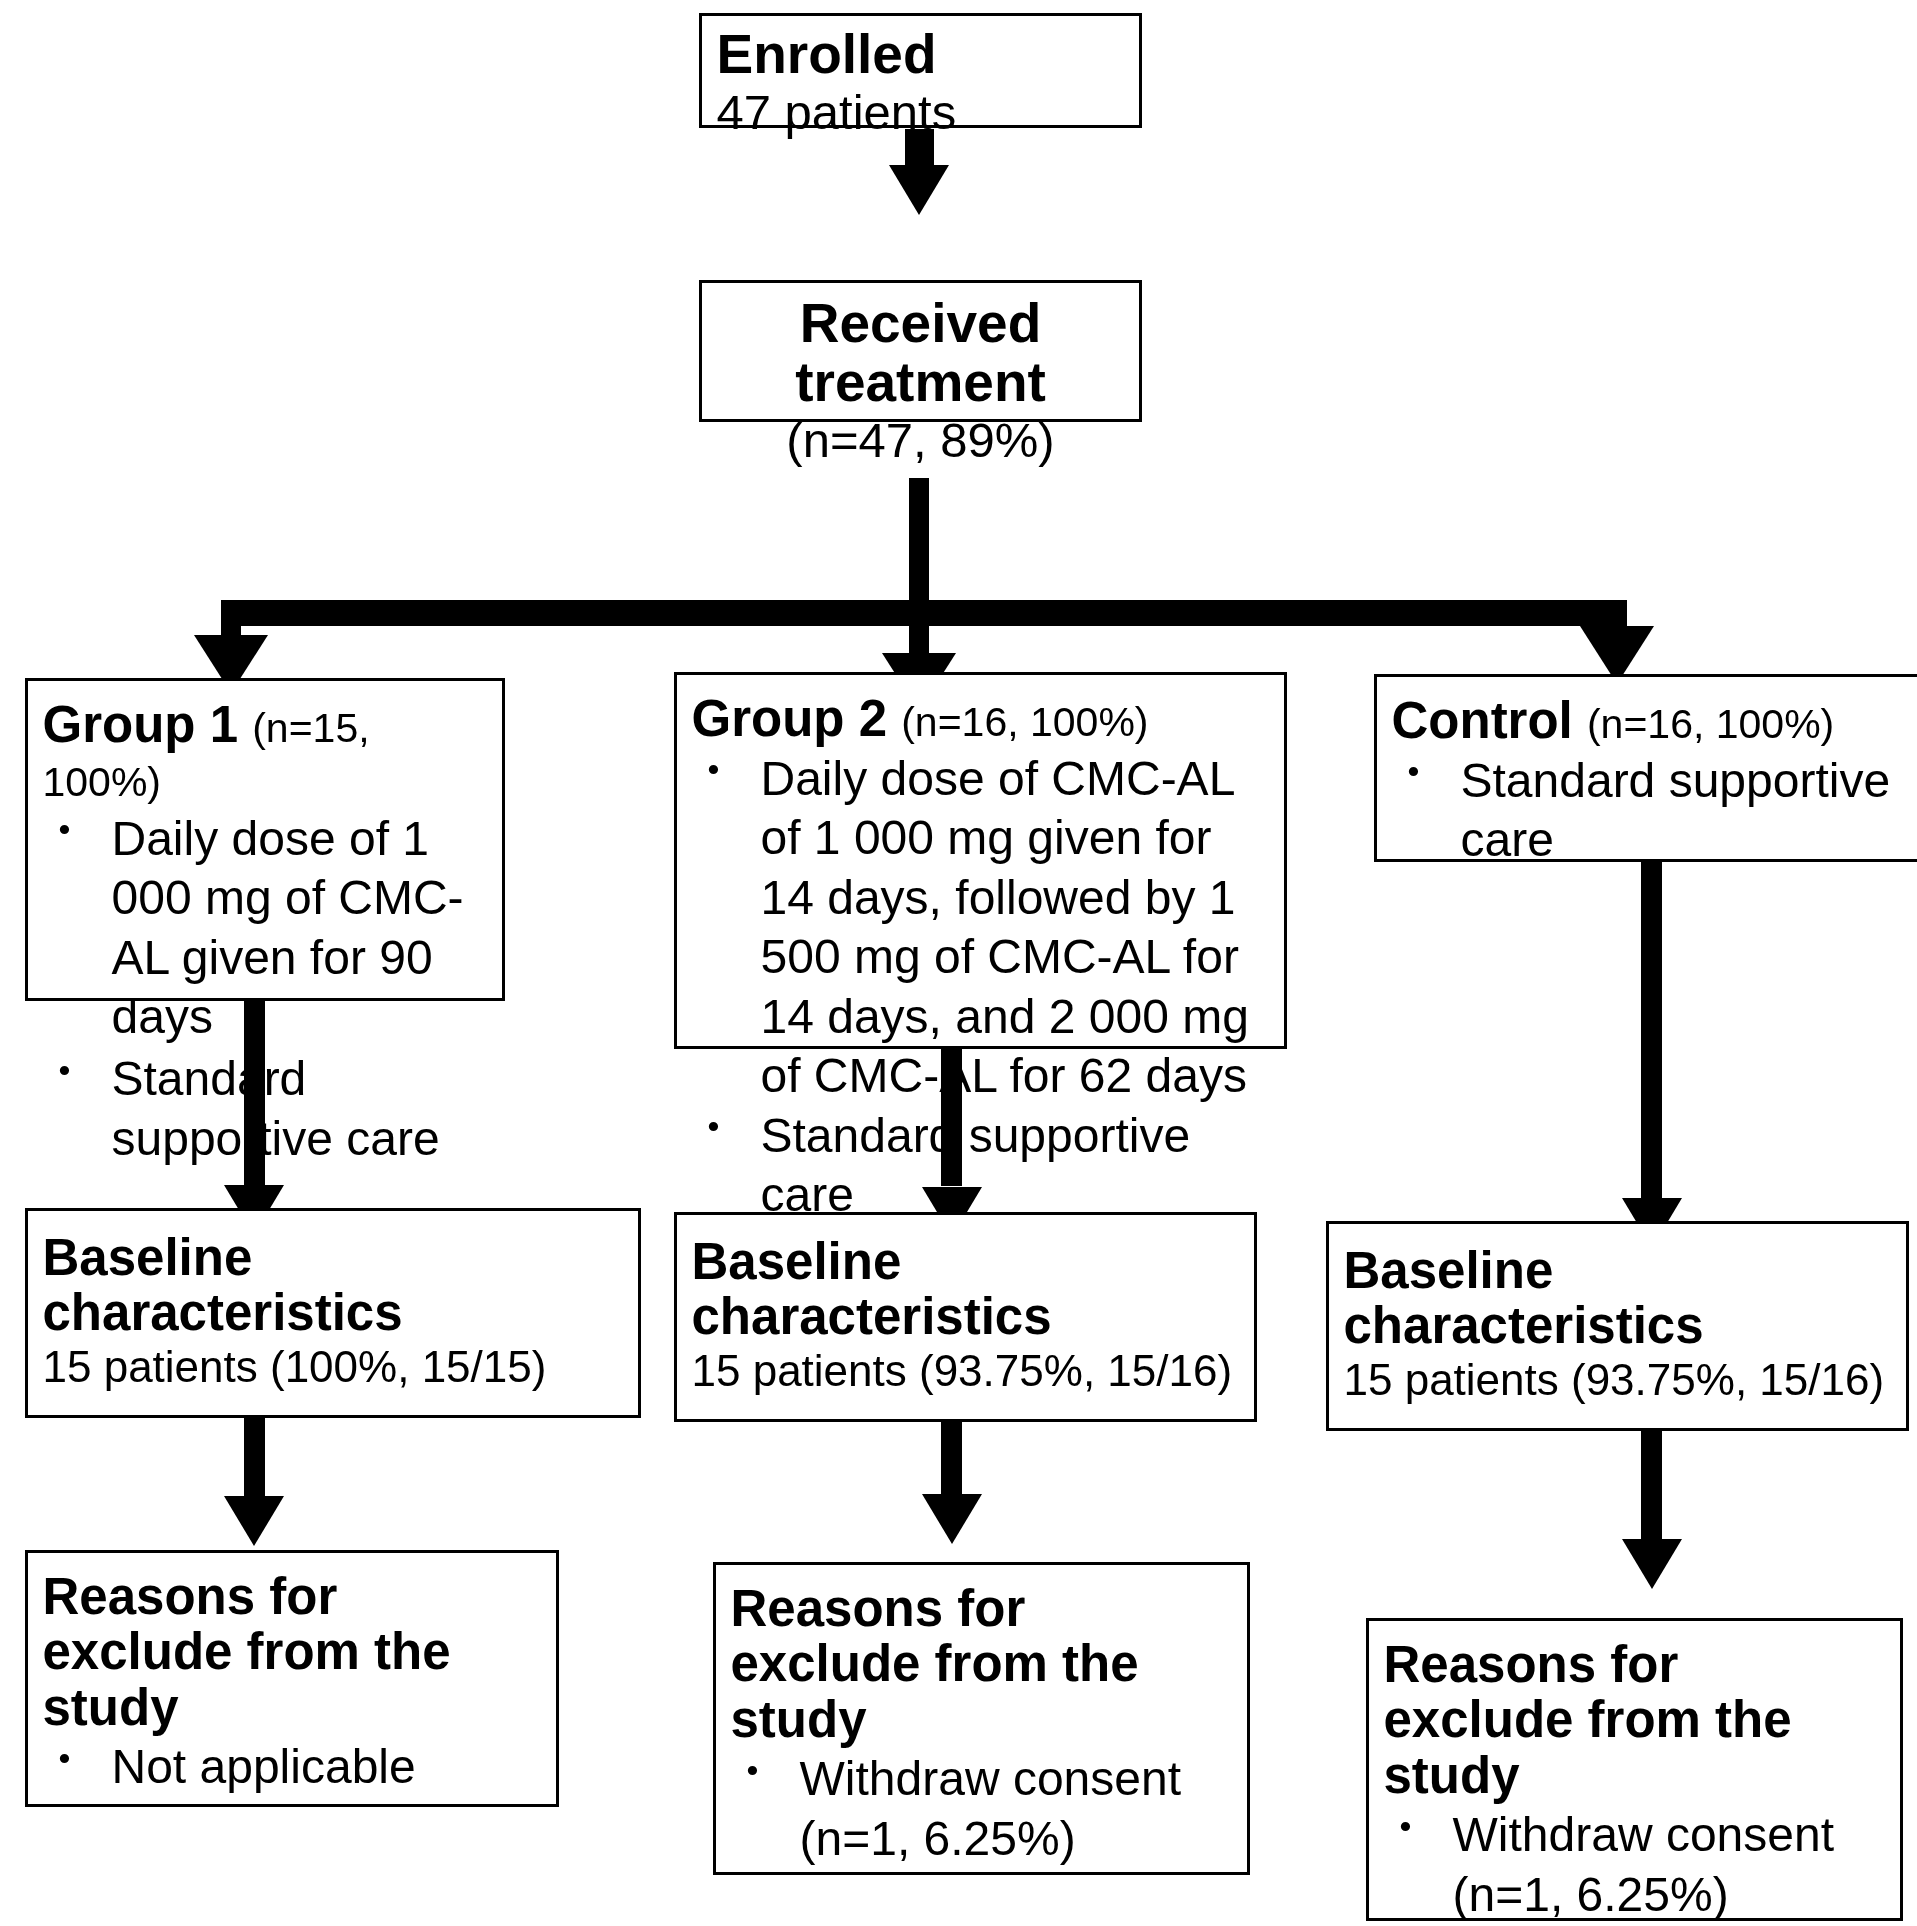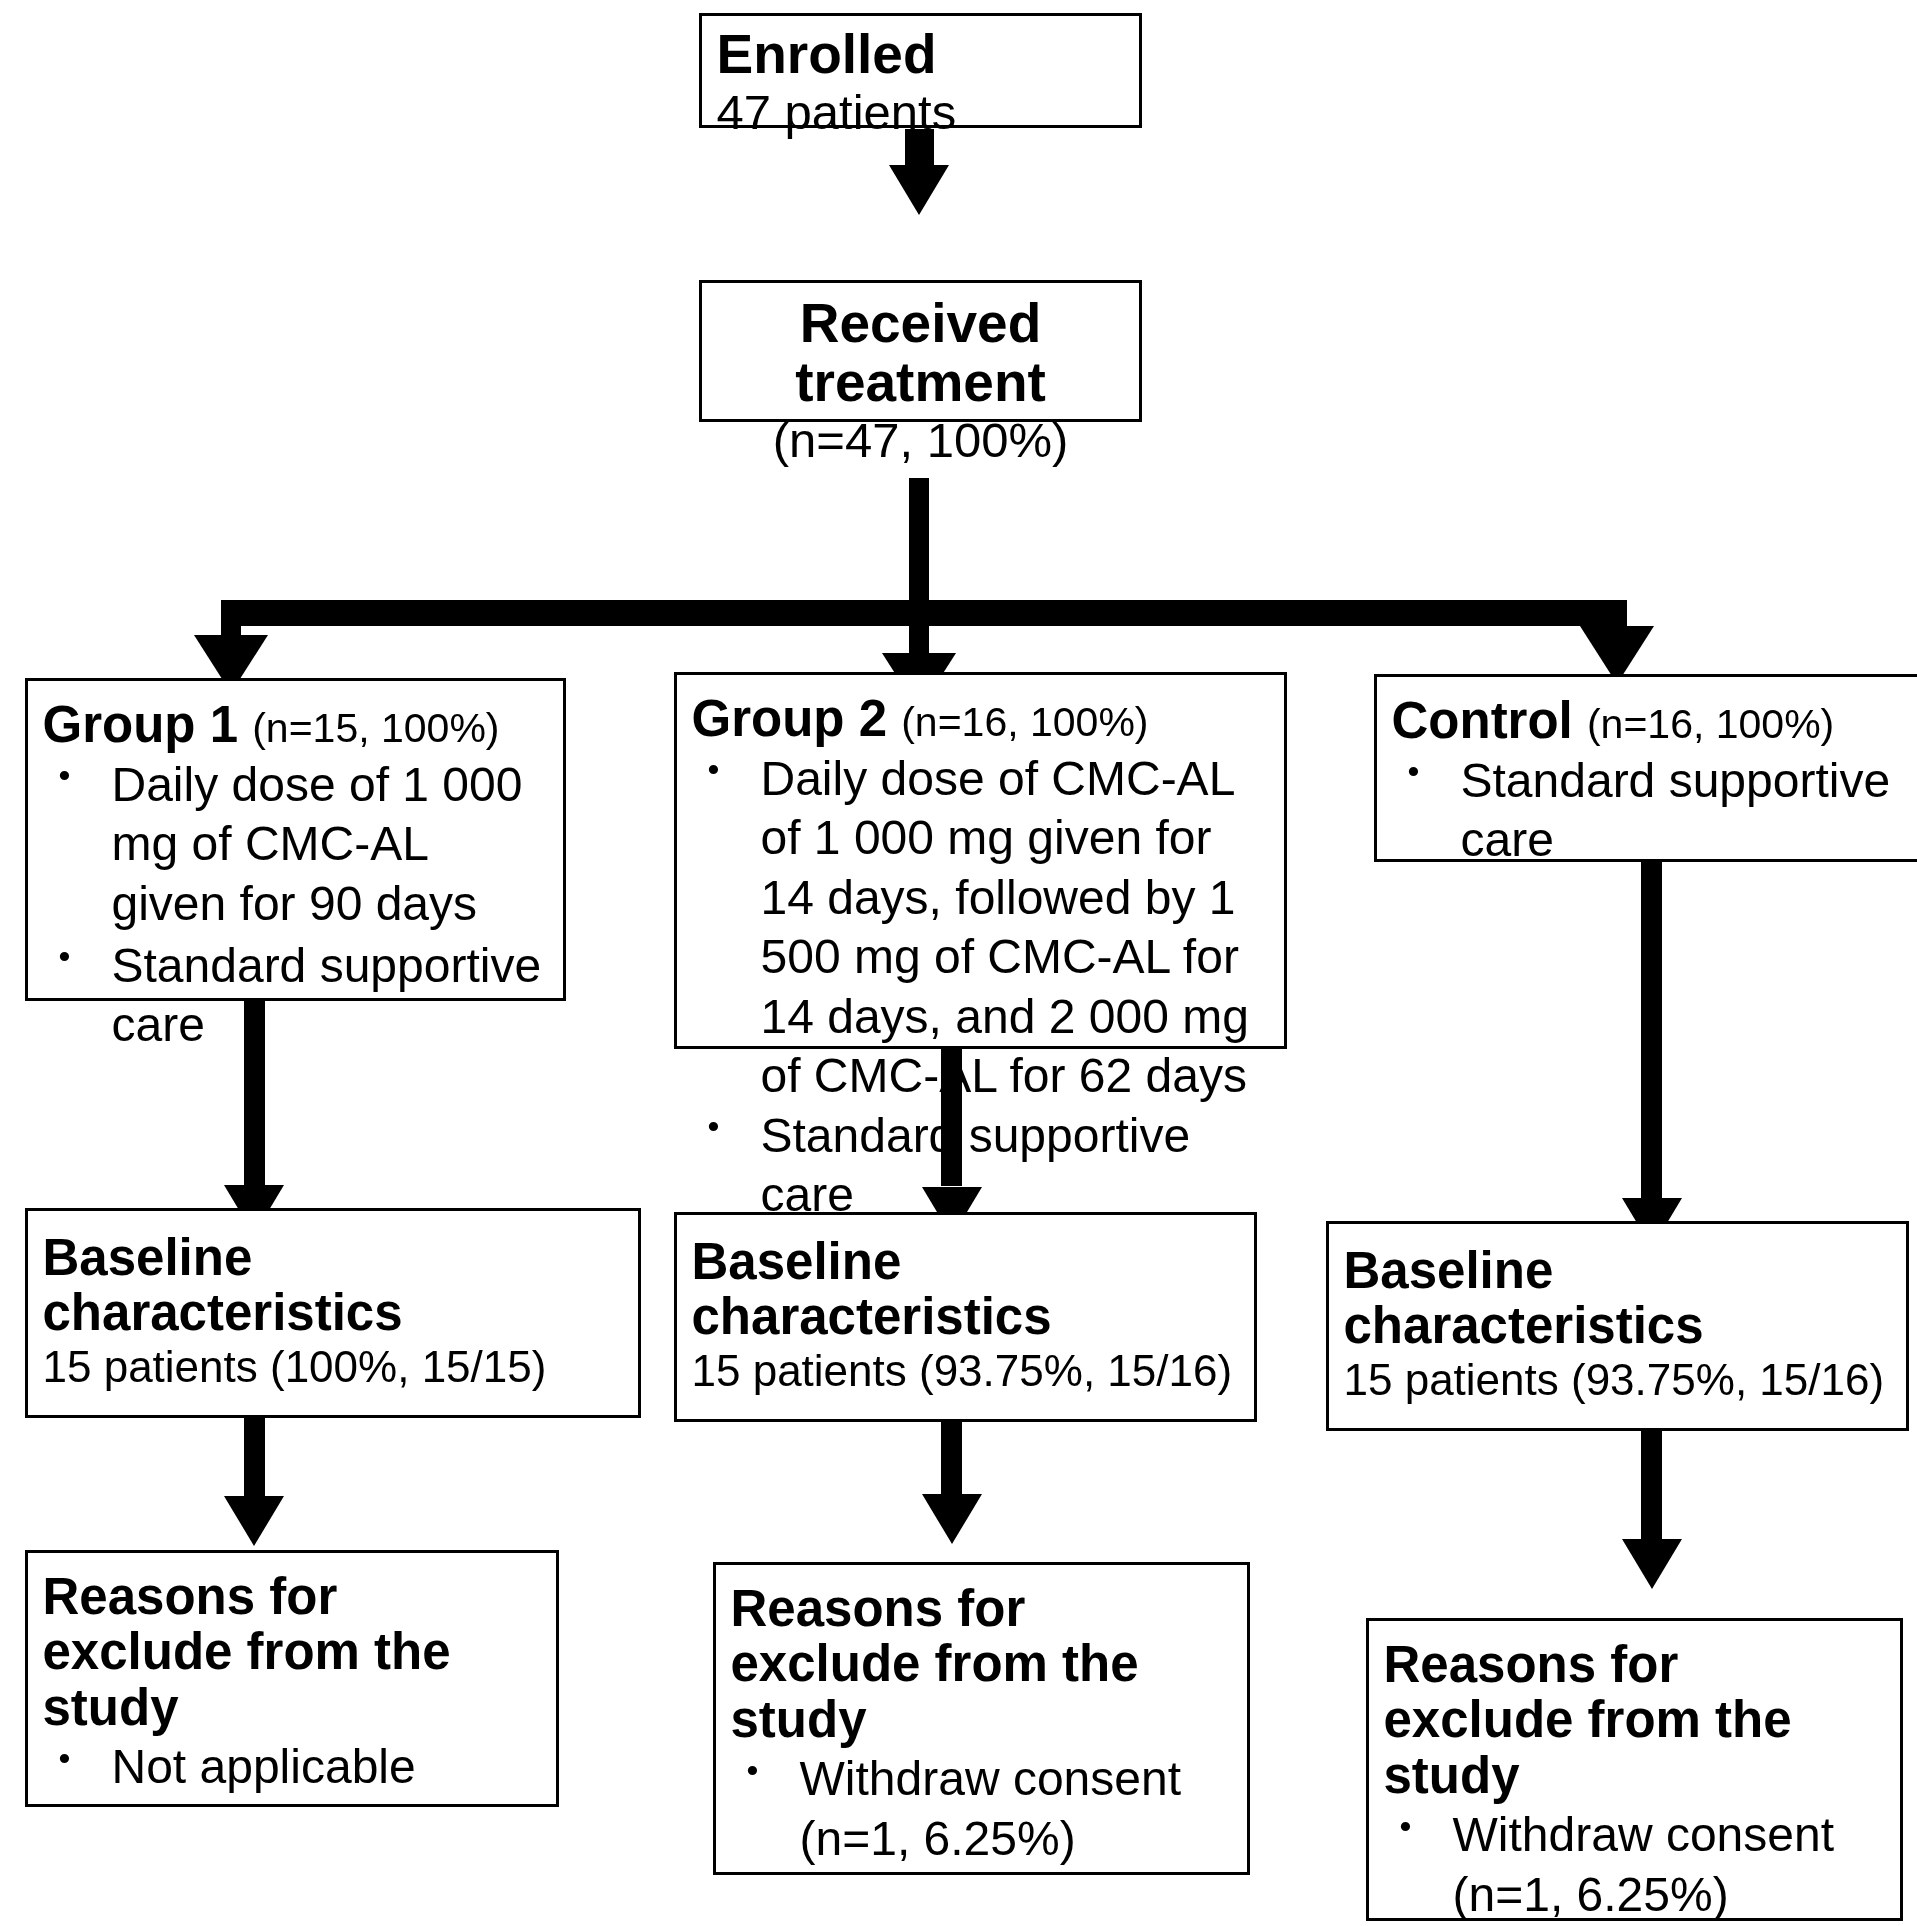--- a/index.html
+++ b/index.html
@@ -94,37 +94,37 @@
     <div class="node-title title-big">Enrolled</div>
     <div class="plain plain-lg">47 patients</div>
   </div>
 
   <div class="vline" style="left:905px; top:129px; width:29px; height:37px;"></div>
   <div class="arrowhead" style="left:889px; top:165px;"></div>
 
   <div class="node" style="left:699px; top:280px; width:443px; height:142px; padding-top:10.5px; text-align:center;">
     <div class="node-title title-big">Received</div>
     <div class="node-title title-big">treatment</div>
-    <div class="plain plain-lg">(n=47, 100%)</div>
+    <div class="plain plain-lg">(n=47, 89%)</div>
   </div>
 
   <div class="vline" style="left:909px; top:478px; width:20px; height:122px;"></div>
 
   <div class="hbar" style="left:221px; top:600px; width:1405px; height:26px;"></div>
 
   <div class="vline" style="left:221px; top:600px; width:20px; height:74px;"></div>
   <div class="arrowhead wide" style="left:194px; top:635px;"></div>
 
   <div class="vline" style="left:909px; top:600px; width:20px; height:92px;"></div>
   <div class="arrowhead wide" style="left:882px; top:653px;"></div>
 
   <div class="vline" style="left:1607px; top:600px; width:20px; height:68px;"></div>
   <div class="arrowhead wide" style="left:1580px; top:626px;"></div>
 
-  <div class="node" style="left:25px; top:678px; width:541px; height:323px;">
+  <div class="node" style="left:25px; top:678px; width:480px; height:323px;">
     <div class="node-title title-mid">
       <span>Group 1</span>
       <span class="sub-inline">(n=15, 100%)</span>
     </div>
     <ul class="bullets">
       <li>Daily dose of 1 000 mg of CMC-AL given for 90 days</li>
       <li>Standard supportive care</li>
     </ul>
   </div>
 

